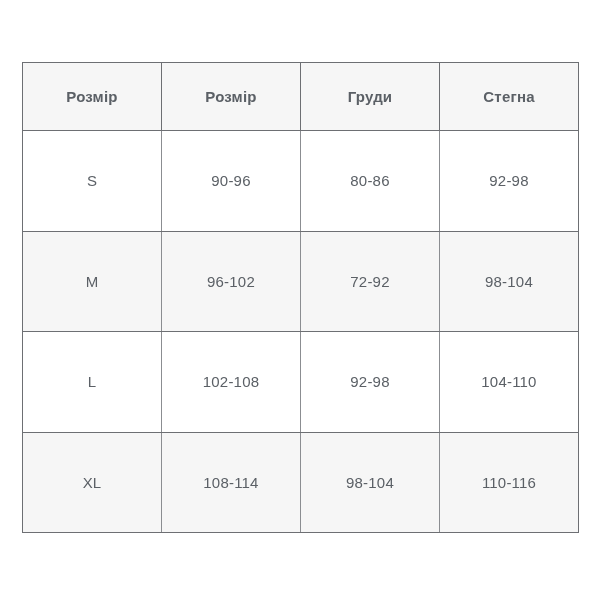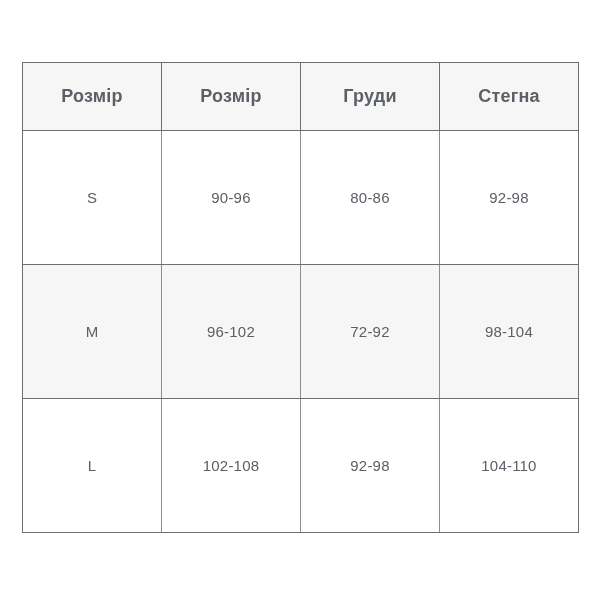--- a/index.html
+++ b/index.html
@@ -44,21 +44,21 @@
     vertical-align: middle;
     height: 67.28px;
     padding: 0;
     color: #5b6066;
     letter-spacing: 0.2px;
     white-space: nowrap;
   }
 
   table.size-table thead th {
     background: #f6f6f6;
-    font-size: 18px;
+    font-size: 15px;
     font-weight: bold;
     border-left-color: #6d6f73;
     border-right-color: #6d6f73;
   }
 
   table.size-table tbody td {
     font-size: 15px;
     font-weight: normal;
   }
 
@@ -109,15 +109,21 @@
         <td>96-102</td>
         <td>72-92</td>
         <td>98-104</td>
       </tr>
       <tr class="row-plain">
         <td>L</td>
         <td>102-108</td>
         <td>92-98</td>
         <td>104-110</td>
       </tr>
+      <tr class="row-shaded">
+        <td>XL</td>
+        <td>108-114</td>
+        <td>98-104</td>
+        <td>110-116</td>
+      </tr>
     </tbody>
   </table>
 </div>
 
 </body></html>

